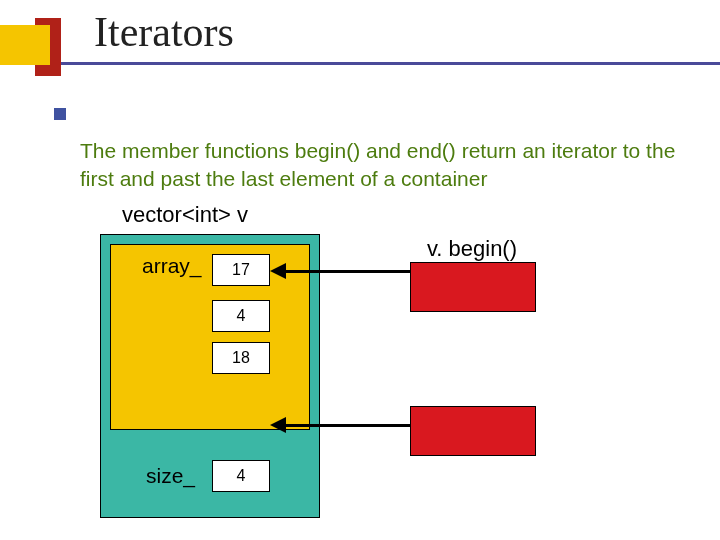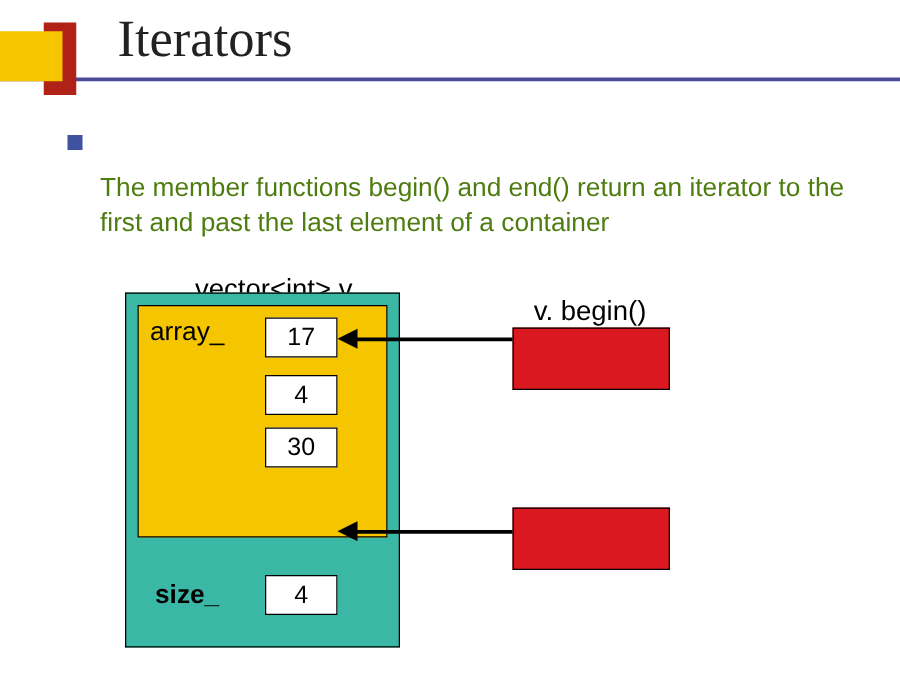--- a/index.html
+++ b/index.html
@@ -74,23 +74,22 @@
   .diagram {
     position: absolute;
     left: 100px;
     top: 202px;
     width: 520px;
     height: 320px;
   }
   .v-label {
     position: absolute;
     left: 22px;
-    top: 16px;
+    top: 0;
     font-size: 22px;
-    margin-left: 34px;
   }
   .teal-box {
     position: absolute;
     left: 0;
     top: 32px;
     width: 218px;
     height: 282px;
     background: #3bb7a5;
     border: 1px solid #000;
   }
@@ -100,29 +99,30 @@
     top: 42px;
     width: 198px;
     height: 184px;
     background: #f5c500;
     border: 1px solid #000;
   }
   .label {
     position: absolute;
     font-size: 21px;
     color: #000;
+    margin-left: 22px;
   }
   .cell {
     position: absolute;
     width: 56px;
     height: 30px;
     background: #ffffff;
     border: 1px solid #000;
     text-align: center;
-    font-size: 20px;
+    font-size: 16px;
     line-height: 30px;
   }
   .ptrbox {
     position: absolute;
     width: 124px;
     height: 48px;
     background: #d9181f;
     border: 1px solid #000;
   }
   .ptr-label {
@@ -164,23 +164,23 @@
 
   <div class="v-label">vector&lt;int&gt; v</div>
 
   <div class="teal-box"></div>
   <div class="yellow-box"></div>
 
   <div class="label" style="left:20px; top:52px;">array_</div>
 
   <div class="cell" style="left:112px; top:52px;">17</div>
   <div class="cell" style="left:112px; top:98px;">4</div>
-  <div class="cell" style="left:112px; top:140px;">30</div>
+  <div class="cell" style="left:112px; top:140px;">18</div>
 
-  <div class="label" style="left:24px; top:262px;font-weight:bold;">size_</div>
+  <div class="label" style="left:24px; top:262px;">size_</div>
   <div class="cell" style="left:112px; top:258px;">4</div>
 
   <div class="ptr-label" style="left:310px; top:34px;">v. begin()</div>
   <div class="ptrbox" style="left:310px; top:60px;"></div>
   <div class="arrow-line" style="left:185px; top:68px; width:125px;"></div>
   <div class="arrow-head" style="left:170px; top:61px;"></div>
 
   <div class="ptrbox" style="left:310px; top:204px;"></div>
   <div class="arrow-line" style="left:185px; top:222px; width:125px;"></div>
   <div class="arrow-head" style="left:170px; top:215px;"></div>

